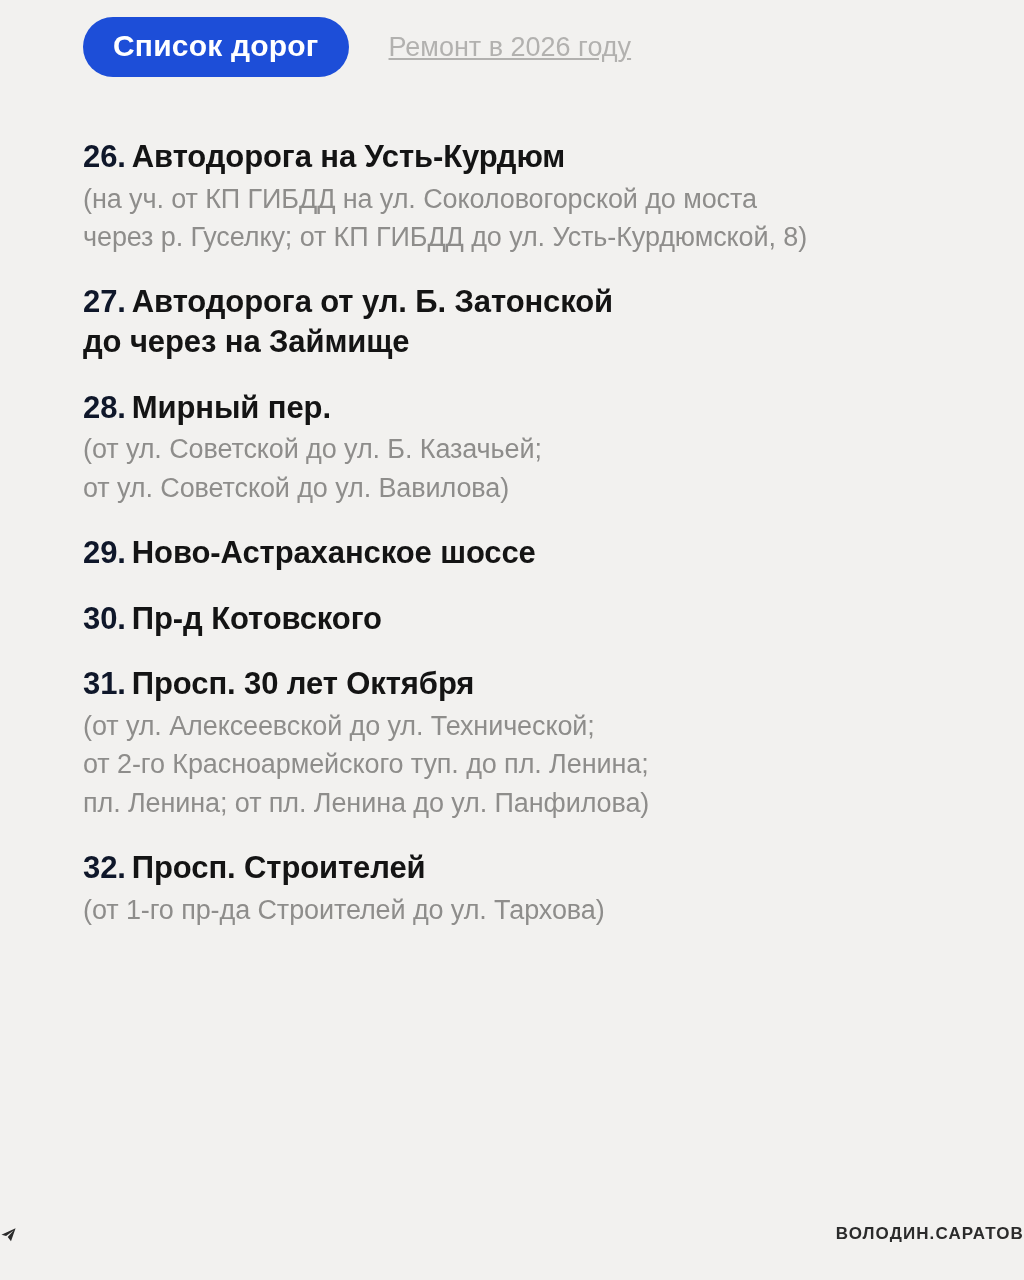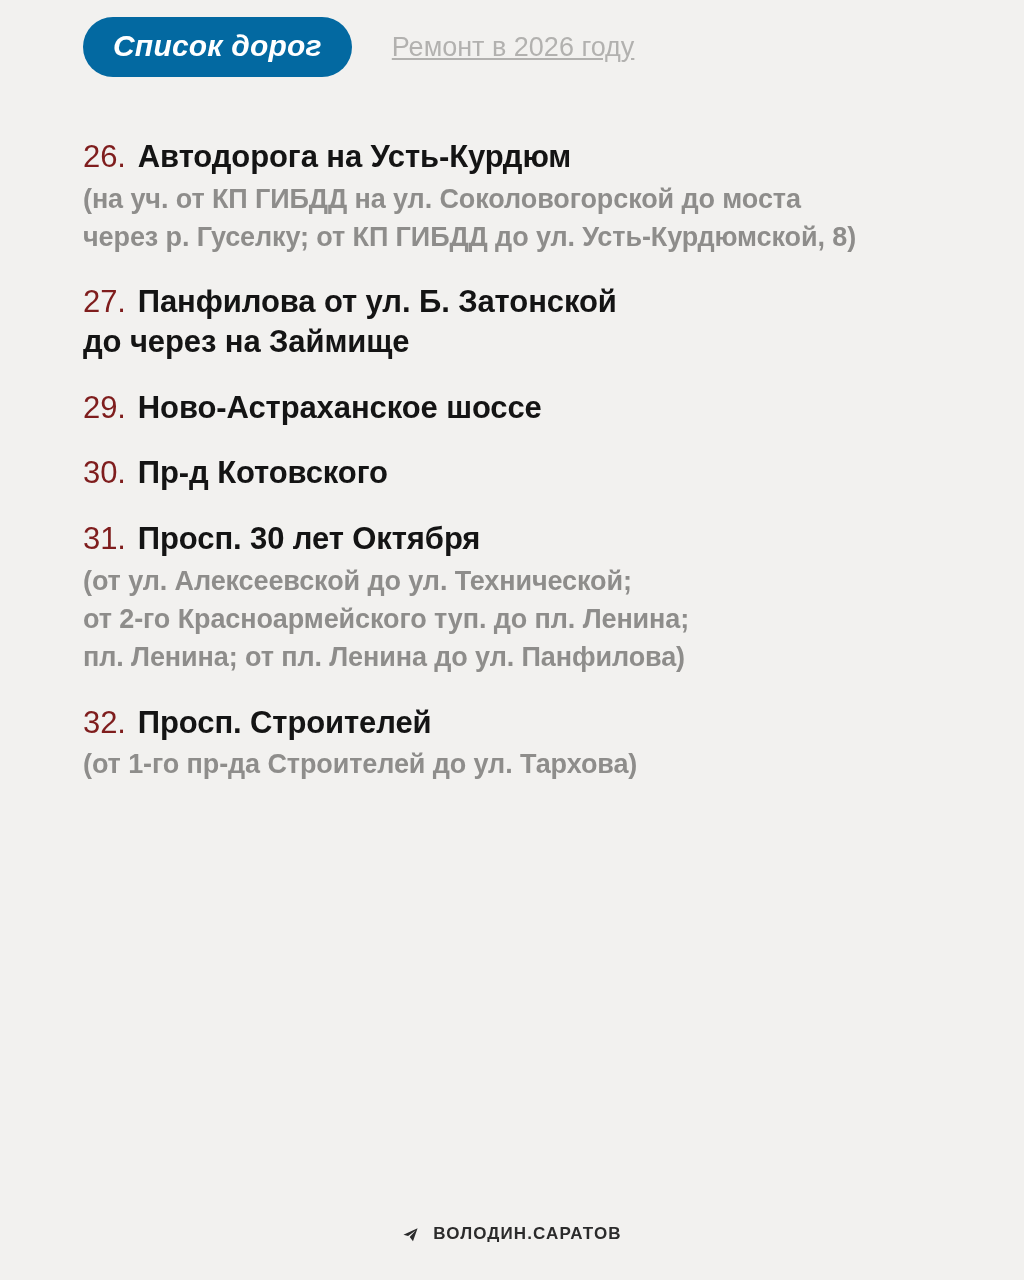--- a/index.html
+++ b/index.html
@@ -25,30 +25,29 @@
   }
 
   
   .header {
     display: flex;
     align-items: center;
     padding: 17px 0 0 83px;
     gap: 40px;
   }
   .badge {
-    background: #0369a1;
+    background: #1d4ed8;
     color: #ffffff;
     font-size: 30px;
     font-weight: bold;
     letter-spacing: 0.2px;
     padding: 14px 30px 16px 30px;
     border-radius: 34px;
     line-height: 1;
     white-space: nowrap;
-    font-style: italic;
   }
   .header-sub {
     color: #b2b1af;
     font-size: 27px;
     font-weight: normal;
     white-space: nowrap;
     text-decoration: underline;
   }
 
   
@@ -60,41 +59,40 @@
     margin-bottom: 26px;
   }
   .entry-title {
     font-size: 31px;
     font-weight: bold;
     line-height: 1.28;
     color: #141414;
     letter-spacing: -0.1px;
   }
   .entry-num {
-    color: #7f1d1d;
-    font-weight: normal;
-    margin-right: 12px;
+    color: #0f172a;
+    font-weight: bold;
+    margin-right: 6px;
   }
   .entry-sub {
     font-size: 27px;
     color: #8e8d8b;
     line-height: 1.42;
     margin-top: 3px;
     letter-spacing: -0.1px;
   }
   .entry-sub div {
     white-space: nowrap;
-    font-weight: bold;
   }
 
   
   .footer {
     display: flex;
     align-items: center;
-    justify-content: center;
+    justify-content: space-between;
     gap: 14px;
     padding-bottom: 36px;
   }
   .tg-icon {
     display: inline-block;
     width: 17px;
     height: 17px;
     color: #2b2b2b;
   }
   .footer-text {
@@ -121,25 +119,34 @@
         <span class="entry-num">26.</span><span>Автодорога на Усть-Курдюм</span>
       </div>
       <div class="entry-sub">
         <div>(на уч. от КП ГИБДД на ул. Соколовогорской до моста</div>
         <div>через р. Гуселку; от КП ГИБДД до ул. Усть-Курдюмской, 8)</div>
       </div>
     </div>
 
     <div class="entry">
       <div class="entry-title">
-        <span class="entry-num">27.</span><span>Панфилова от ул. Б. Затонской</span>
+        <span class="entry-num">27.</span><span>Автодорога от ул. Б. Затонской</span>
       </div>
       <div class="entry-title">до через на Займище</div>
     </div>
 
+    <div class="entry">
+      <div class="entry-title">
+        <span class="entry-num">28.</span><span>Мирный пер.</span>
+      </div>
+      <div class="entry-sub">
+        <div>(от ул. Советской до ул. Б. Казачьей;</div>
+        <div>от ул. Советской до ул. Вавилова)</div>
+      </div>
+    </div>
 
     <div class="entry">
       <div class="entry-title">
         <span class="entry-num">29.</span><span>Ново-Астраханское шоссе</span>
       </div>
       <div class="entry-sub">
       </div>
     </div>
 
     <div class="entry">

